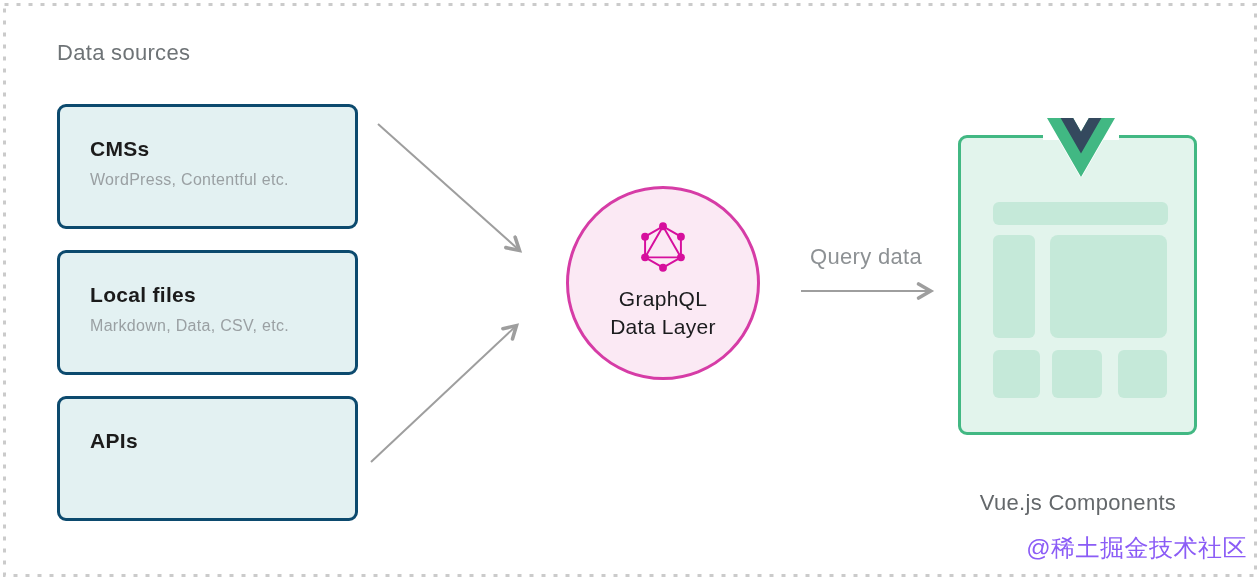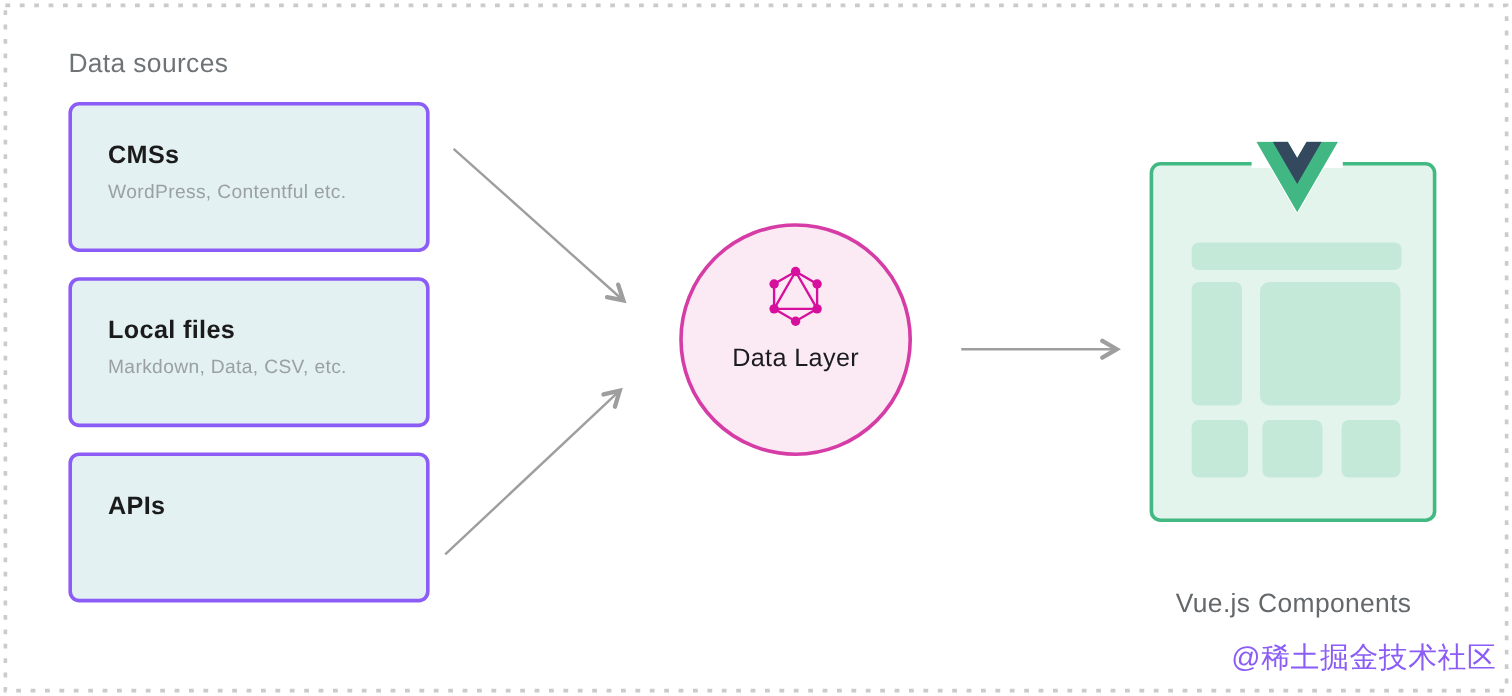--- a/index.html
+++ b/index.html
@@ -11,22 +11,23 @@
     overflow:hidden;
   }
   .layer{position:absolute;left:0;top:0;width:1260px;height:580px;pointer-events:none;}
   .abs{position:absolute;}
 
   .section-label{
     font-size:22px;color:#6e7376;letter-spacing:0.3px;
   }
   .source-box{
     position:absolute;left:57px;width:295px;height:119px;
-    background:#e3f1f2;border:3px solid #8b5cf6;border-radius:9px;
+    background:#e3f1f2;border:3px solid #0c4a6e;border-radius:9px;
     box-sizing:content-box;
+    margin-top:19px;
   }
   .source-box .box-title{
     position:absolute;left:30px;top:30px;
     font-size:21px;font-weight:bold;color:#1b1b1b;letter-spacing:0.3px;
   }
   .source-box .box-sub{
     position:absolute;left:30px;top:64px;
     font-size:16px;color:#9aa0a3;letter-spacing:0.3px;white-space:pre;
   }
   .flow-label{
@@ -91,37 +92,39 @@
 
   <div class="source-box" style="top:231px;">
     <div class="box-title">Local files</div>
     <div class="box-sub">Markdown, Data, CSV, etc.</div>
   </div>
 
   <div class="source-box" style="top:377px;">
     <div class="box-title">APIs</div>
   </div>
 
+  <div class="abs flow-label" style="left:800px;top:244px;width:132px;">Query data</div>
 
   <div class="gql-circle">
     <svg class="gql-logo" width="56" height="58" viewBox="0 0 100 100">
       <g stroke="#d60f9d" stroke-width="3.5" fill="none">
         <path d="M50,13 L82,31.5 L82,68.5 L50,87 L18,68.5 L18,31.5 Z"></path>
         <path d="M50,13 L82,68.5 L18,68.5 Z"></path>
       </g>
       <g fill="#d60f9d">
         <circle cx="50" cy="13" r="7"></circle>
           <circle cx="82" cy="31.5" r="7"></circle>
         <circle cx="82" cy="68.5" r="7"></circle>
           <circle cx="50" cy="87" r="7"></circle>
         <circle cx="18" cy="68.5" r="7"></circle>
           <circle cx="18" cy="31.5" r="7"></circle>
       </g>
     </svg>
     <div class="gql-text">
+      <div>GraphQL</div>
       <div>Data Layer</div>
     </div>
   </div>
 
   <div class="vue-card">
     <div class="vue-block vb-header"></div>
     <div class="vue-block vb-side"></div>
     <div class="vue-block vb-main"></div>
     <div class="vue-block vb-sq1"></div>
     <div class="vue-block vb-sq2"></div>

